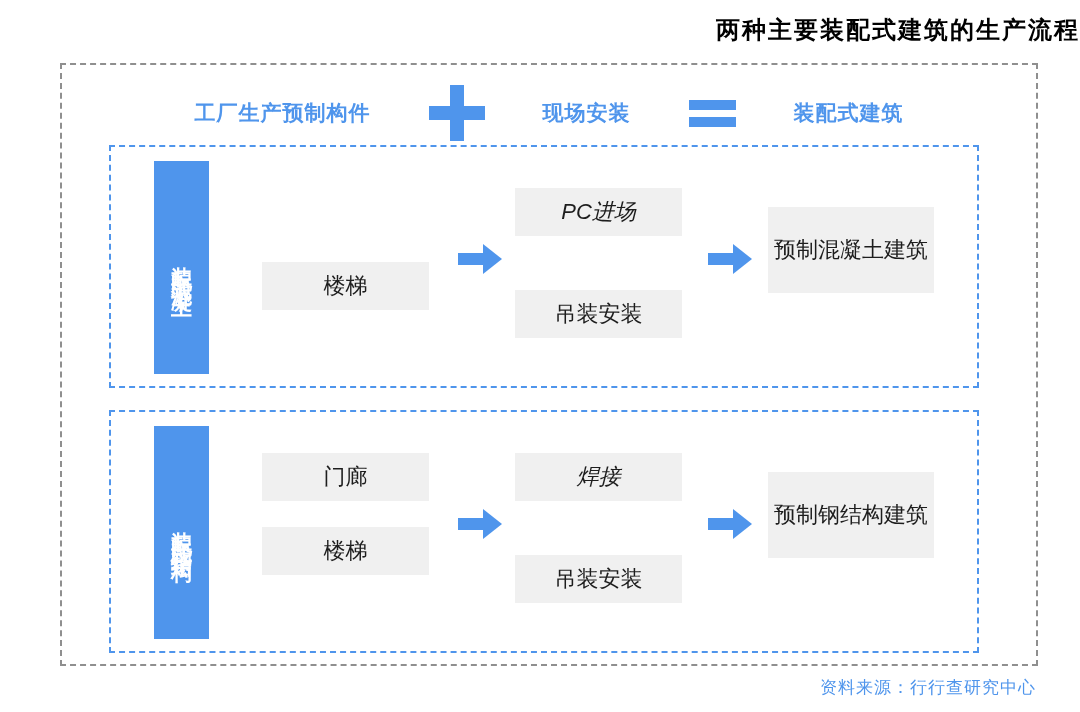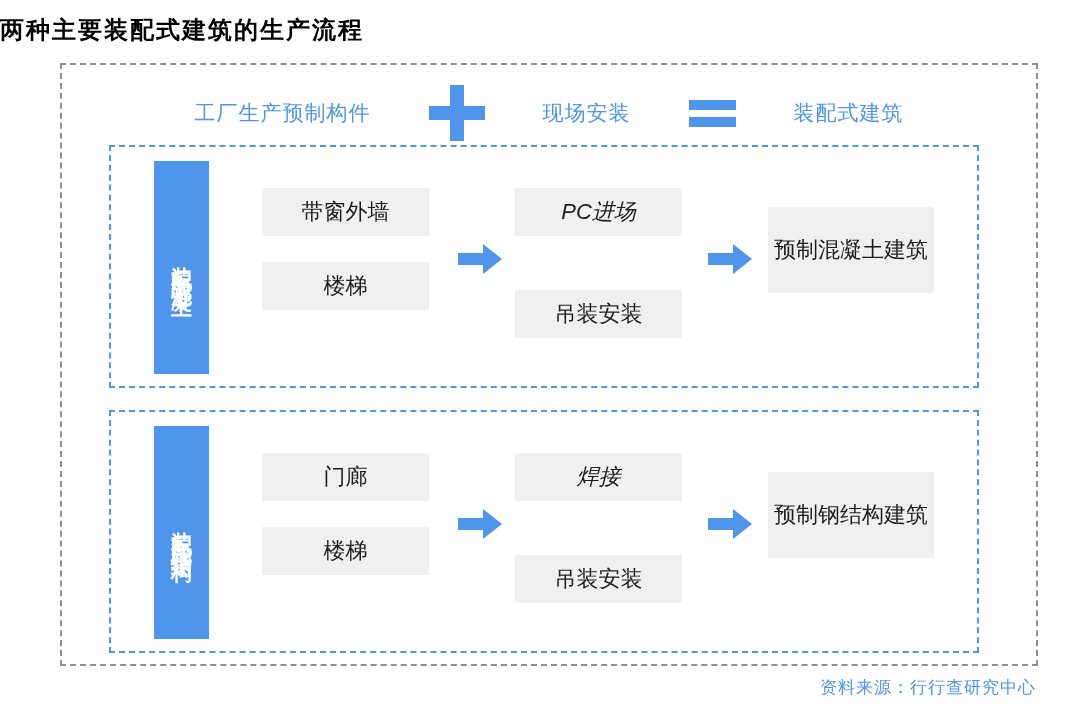--- a/index.html
+++ b/index.html
@@ -6,21 +6,21 @@
   html, body { width: 1080px; height: 712px; background: #ffffff; overflow: hidden; }
   body {
     font-family: "Liberation Sans", "DejaVu Sans", sans-serif;
     position: relative;
     color: #1d1d1d;
   }
 
   .page-title {
     position: absolute;
     top: 14px; left: 0; width: 100%;
-    text-align: left;
+    text-align: right;
     font-size: 24px;
     font-weight: bold;
     letter-spacing: 2px;
     color: #000000;
   }
 
   .outer-frame {
     position: absolute;
     left: 60px; top: 63px;
     width: 978px; height: 603px;
@@ -33,21 +33,21 @@
     left: 0; top: 18px; width: 100%;
     display: flex;
     justify-content: center;
     align-items: center;
     column-gap: 58px;
     height: 60px;
   }
   .equation-row .eq-label {
     color: #4f95ec;
     font-size: 21px;
-    font-weight: normal;
+    font-weight: bold;
     letter-spacing: 1px;
     white-space: nowrap;
   }
   .plus-icon {
     position: relative;
     width: 56px; height: 56px;
     flex: 0 0 auto;
   }
   .plus-icon::before {
     content: "";
@@ -177,21 +177,20 @@
     <span class="equals-icon">
         <i></i>
         <i></i>
       </span>
     <span class="eq-label">装配式建筑</span>
   </div>
 
   <div class="section concrete">
     <div class="category-label">装配式混凝土</div>
 
-    <div class="flow-box col1-a">带窗外墙</div>
     <div class="flow-box col1-b">楼梯</div>
 
     <div class="arrow-right arrow-1">
         <span class="shaft"></span>
         <span class="head"></span>
       </div>
 
     <div class="flow-box col2-a">PC进场</div>
     <div class="flow-box col2-b">吊装安装</div>
 

